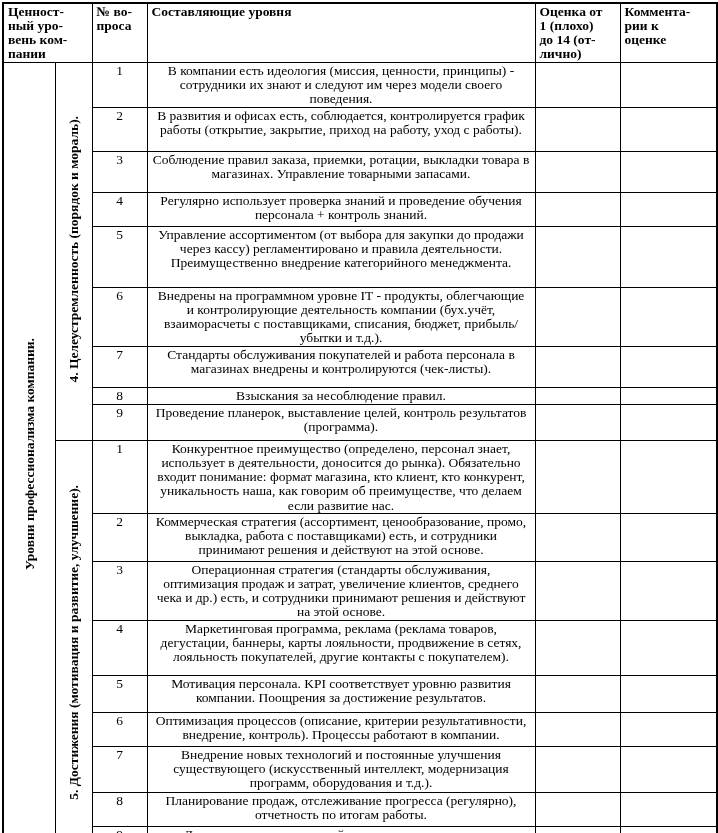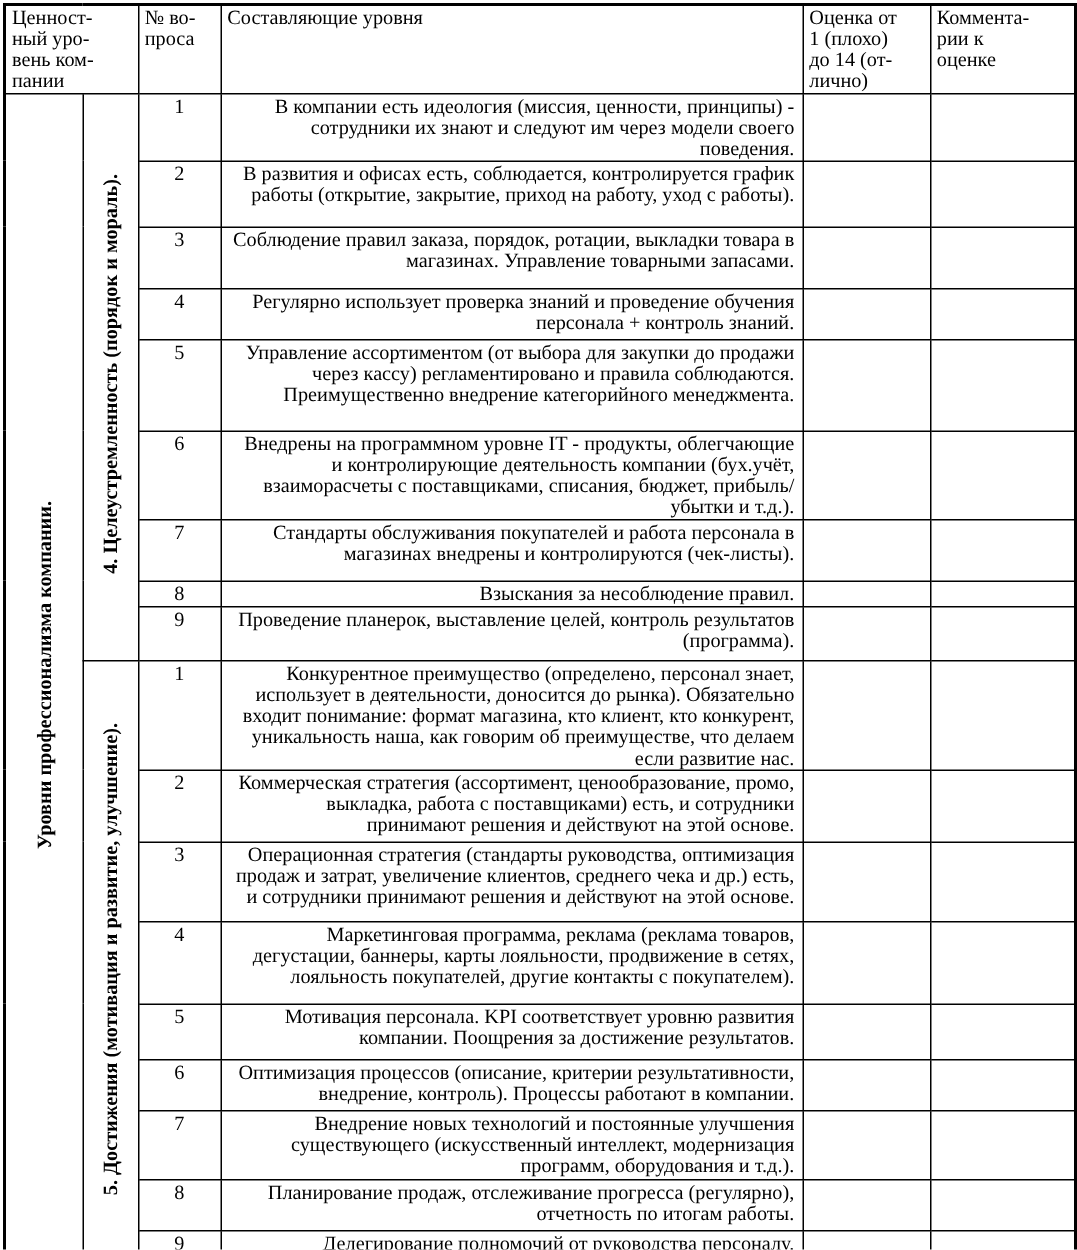--- a/index.html
+++ b/index.html
@@ -8,29 +8,29 @@
     font-family:"Liberation Serif", serif;
     overflow:hidden;
   }
   .page { padding:2px 1px 1px 2px; }
   table.assessment {
     border-collapse:collapse; table-layout:fixed; width:714px;
     border:2px solid #000;
   }
   th, td { border:1px solid #000; vertical-align:top; overflow:hidden; }
   th {
-    font-weight:normal; font-size:13.5px; line-height:14px;
+    font-weight:bold; font-size:13.5px; line-height:14px;
     text-align:left; padding:1px 2px 1px 4px; white-space:pre-line;margin-left:36px;
   }
   th.center { text-align:left; white-space:normal; }
   td.num {
     text-align:center; font-size:13.5px; line-height:14.2px; padding-top:1px;
   }
   td.desc {
-    font-size:13.5px; line-height:14.2px; padding:1px 5px 0 5px; text-align:right;
+    font-size:13.5px; line-height:14.2px; padding:1px 5px 0 5px; text-align:center;
   }
   td.vcell { vertical-align:middle; text-align:center; }
   .vtext {
     display:inline-block;
     writing-mode:vertical-rl; transform:rotate(180deg);
     font-weight:bold; font-size:13.5px; line-height:15px; white-space:nowrap;
   }
   td.score, td.comment { background:#fff; }
 </style>
 </head>
@@ -77,33 +77,33 @@
     <td class="comment"></td>
   </tr>
   <tr style="height:44px">
     <td class="num">2</td>
     <td class="desc">В развития и офисах есть, соблюдается, контролируется график работы (открытие, закрытие, приход на работу, уход с работы).</td>
     <td class="score"></td>
     <td class="comment"></td>
   </tr>
   <tr style="height:41px">
     <td class="num">3</td>
-    <td class="desc">Соблюдение правил заказа, порядок, ротации, выкладки товара в магазинах. Управление товарными запасами.</td>
+    <td class="desc">Соблюдение правил заказа, приемки, ротации, выкладки товара в магазинах. Управление товарными запасами.</td>
     <td class="score"></td>
     <td class="comment"></td>
   </tr>
   <tr style="height:34px">
     <td class="num">4</td>
     <td class="desc">Регулярно использует проверка знаний и проведение обучения персонала + контроль знаний.</td>
     <td class="score"></td>
     <td class="comment"></td>
   </tr>
   <tr style="height:61px">
     <td class="num">5</td>
-    <td class="desc">Управление ассортиментом (от выбора для закупки до продажи через кассу) регламентировано и правила соблюдаются. Преимущественно внедрение категорийного менеджмента.</td>
+    <td class="desc">Управление ассортиментом (от выбора для закупки до продажи через кассу) регламентировано и правила деятельности. Преимущественно внедрение категорийного менеджмента.</td>
     <td class="score"></td>
     <td class="comment"></td>
   </tr>
   <tr style="height:59px">
     <td class="num">6</td>
     <td class="desc">Внедрены на программном уровне IT - продукты, облегчающие и контролирующие деятельность компании (бух.учёт, взаиморасчеты с поставщиками, списания, бюджет, прибыль/убытки и т.д.).</td>
     <td class="score"></td>
     <td class="comment"></td>
   </tr>
   <tr style="height:41px">
@@ -135,21 +135,21 @@
     <td class="comment"></td>
   </tr>
   <tr style="height:48px">
     <td class="num">2</td>
     <td class="desc">Коммерческая стратегия (ассортимент, ценообразование, промо, выкладка, работа с поставщиками) есть, и сотрудники принимают решения и действуют на этой основе.</td>
     <td class="score"></td>
     <td class="comment"></td>
   </tr>
   <tr style="height:53px">
     <td class="num">3</td>
-    <td class="desc">Операционная стратегия (стандарты руководства, оптимизация продаж и затрат, увеличение клиентов, среднего чека и др.) есть, и сотрудники принимают решения и действуют на этой основе.</td>
+    <td class="desc">Операционная стратегия (стандарты обслуживания, оптимизация продаж и затрат, увеличение клиентов, среднего чека и др.) есть, и сотрудники принимают решения и действуют на этой основе.</td>
     <td class="score"></td>
     <td class="comment"></td>
   </tr>
   <tr style="height:55px">
     <td class="num">4</td>
     <td class="desc">Маркетинговая программа, реклама (реклама товаров, дегустации, баннеры, карты лояльности, продвижение в сетях, лояльность покупателей, другие контакты с покупателем).</td>
     <td class="score"></td>
     <td class="comment"></td>
   </tr>
   <tr style="height:37px">

